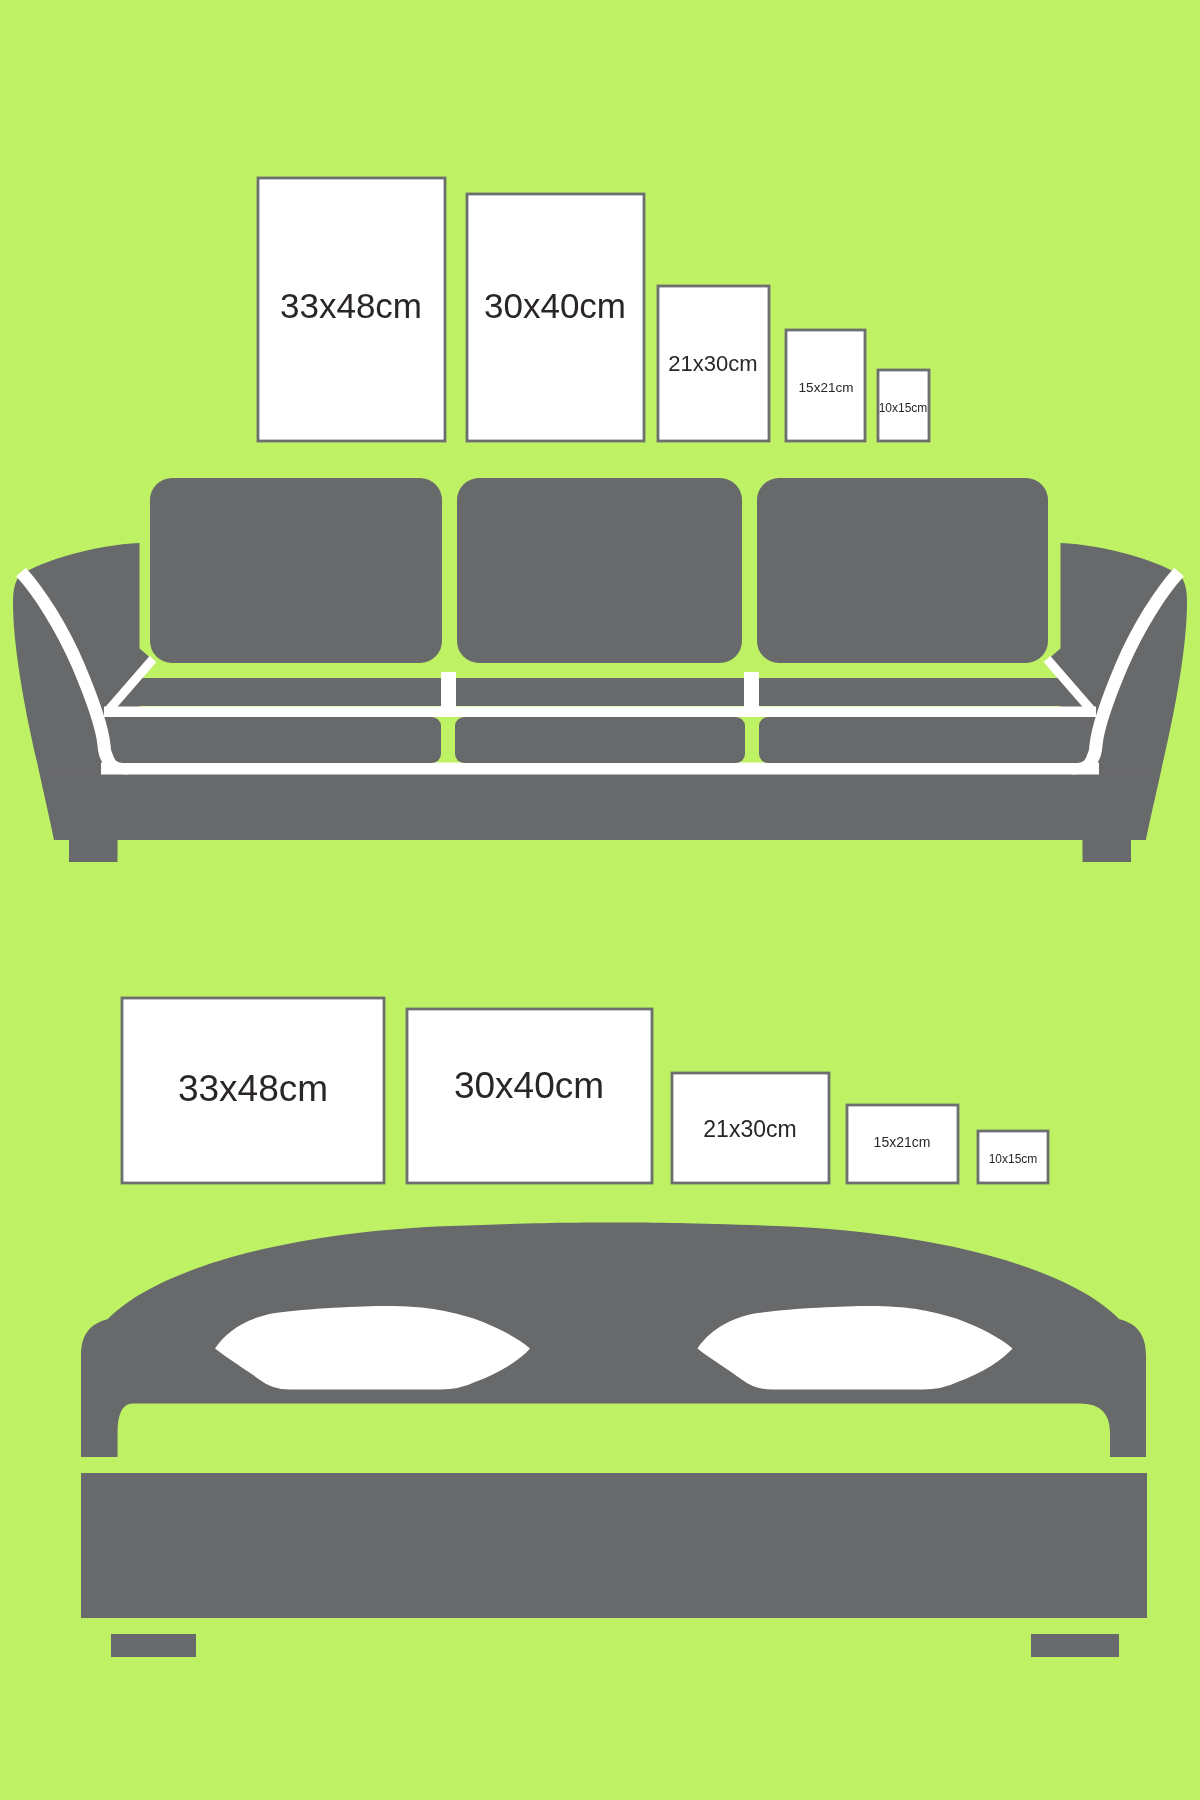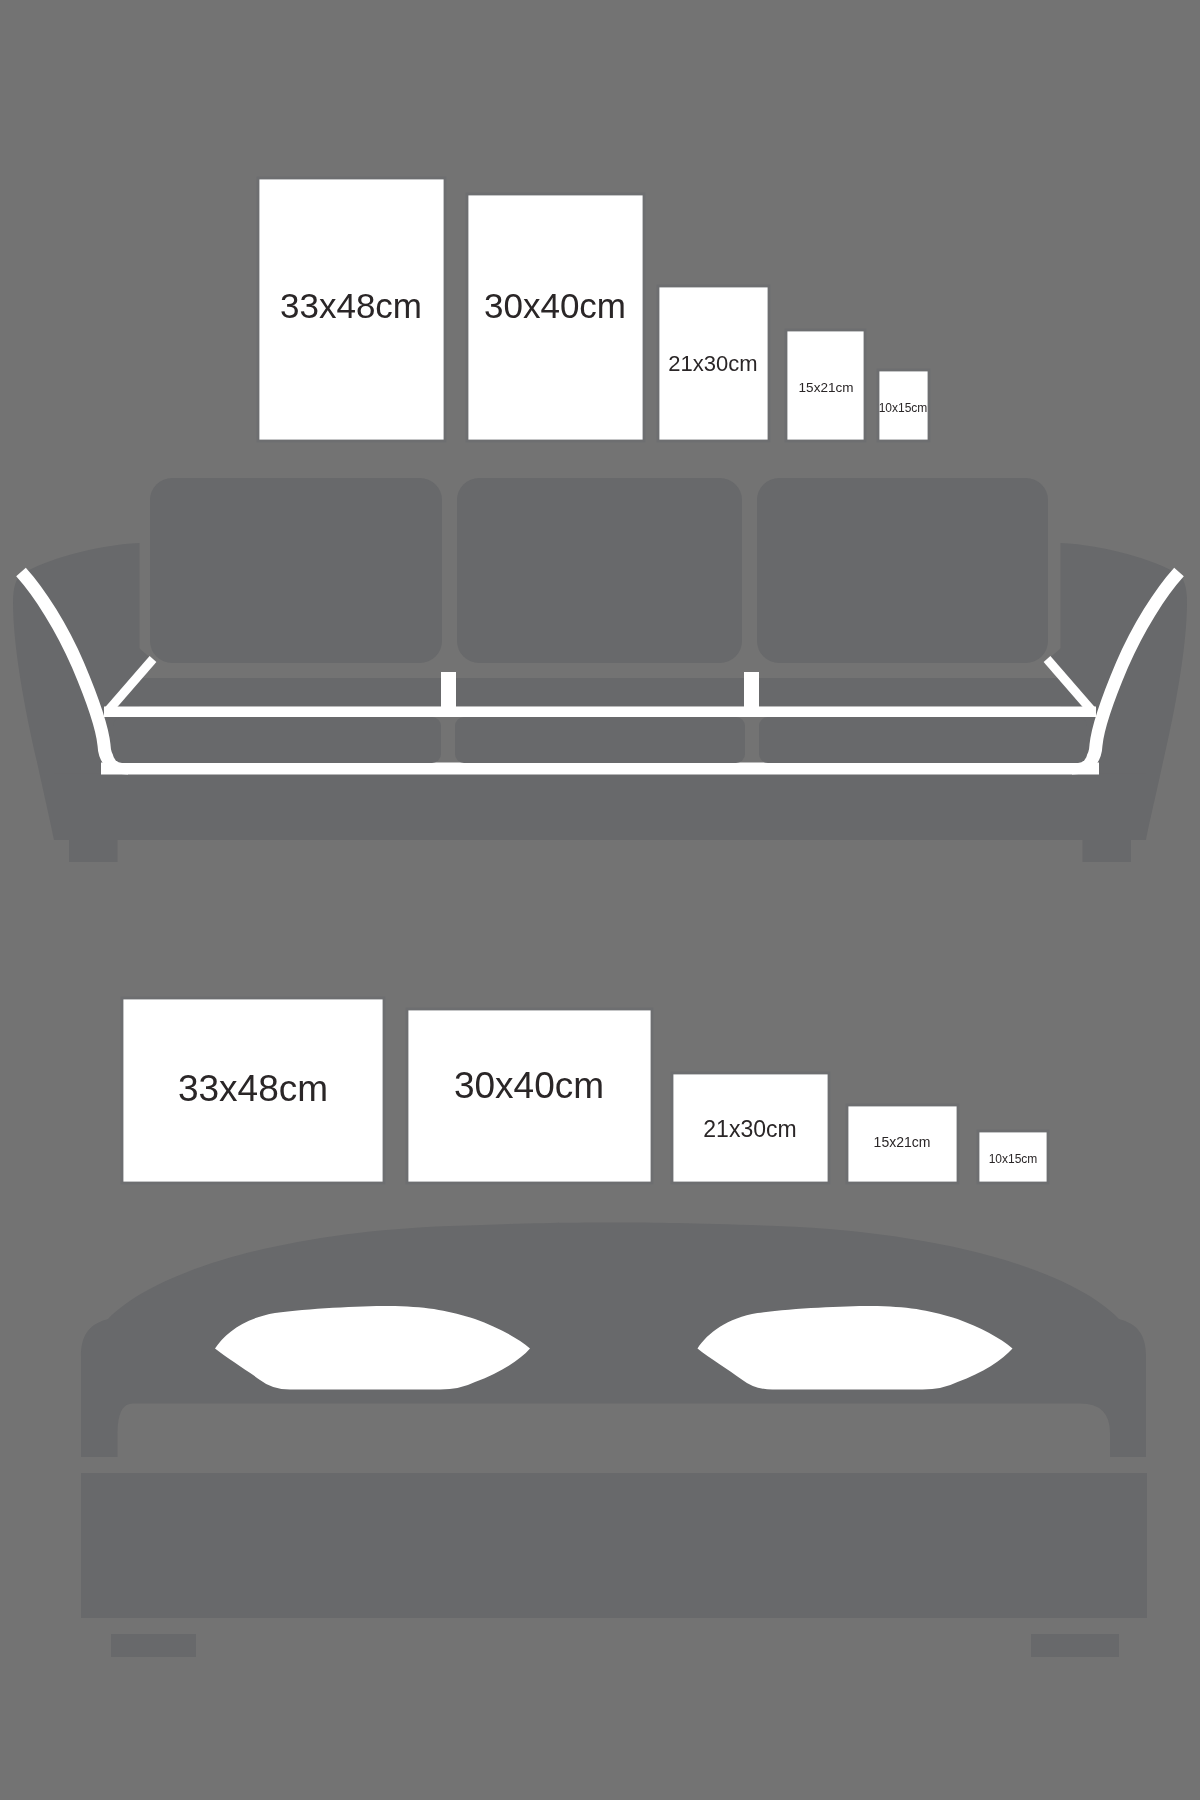--- a/index.html
+++ b/index.html
@@ -1,16 +1,16 @@
 <!DOCTYPE html>
 <html><head>
 <meta charset="utf-8">
 <style>
   html,body{margin:0;padding:0;background:#ffffff;}
-  .page{position:relative;width:1200px;height:1800px;background:#737373;overflow:hidden;}
+  .page{position:relative;width:1200px;height:1800px;background:#bef264;overflow:hidden;}
   svg{display:block;}
   text{font-family:"Liberation Sans", sans-serif;fill:#2a2627;}
 </style>
 </head>
 <body>
 <div class="page">
 <svg width="1200" height="1800" viewBox="0 0 1200 1800">
 
 <g>
 <rect x="258" y="178" width="187" height="263" fill="#ffffff" stroke="#6d6e70" stroke-width="2.8"></rect>

